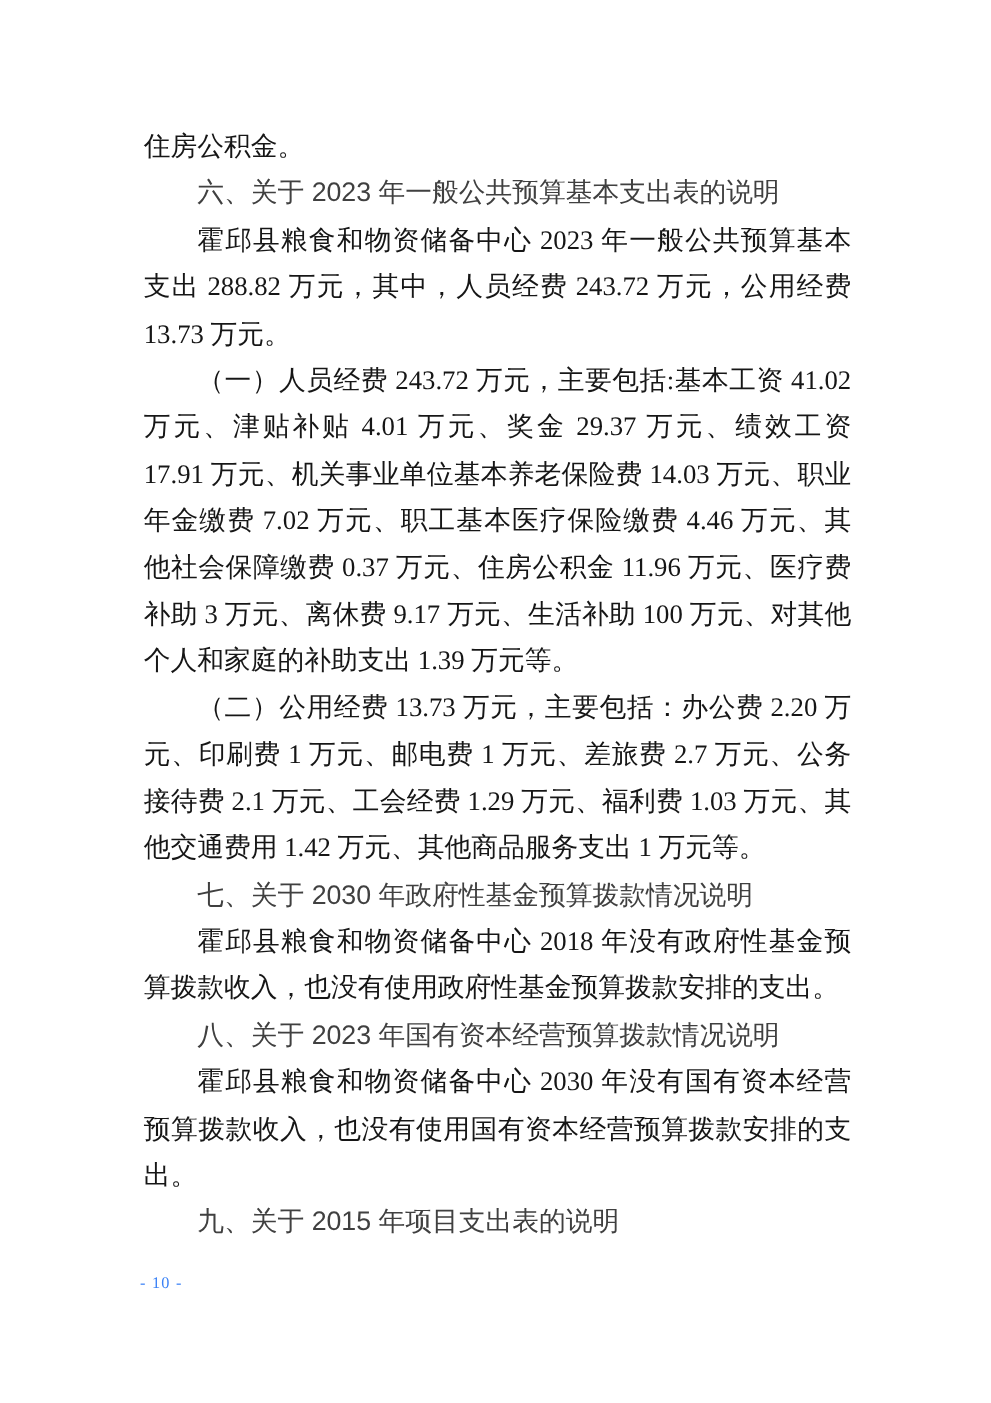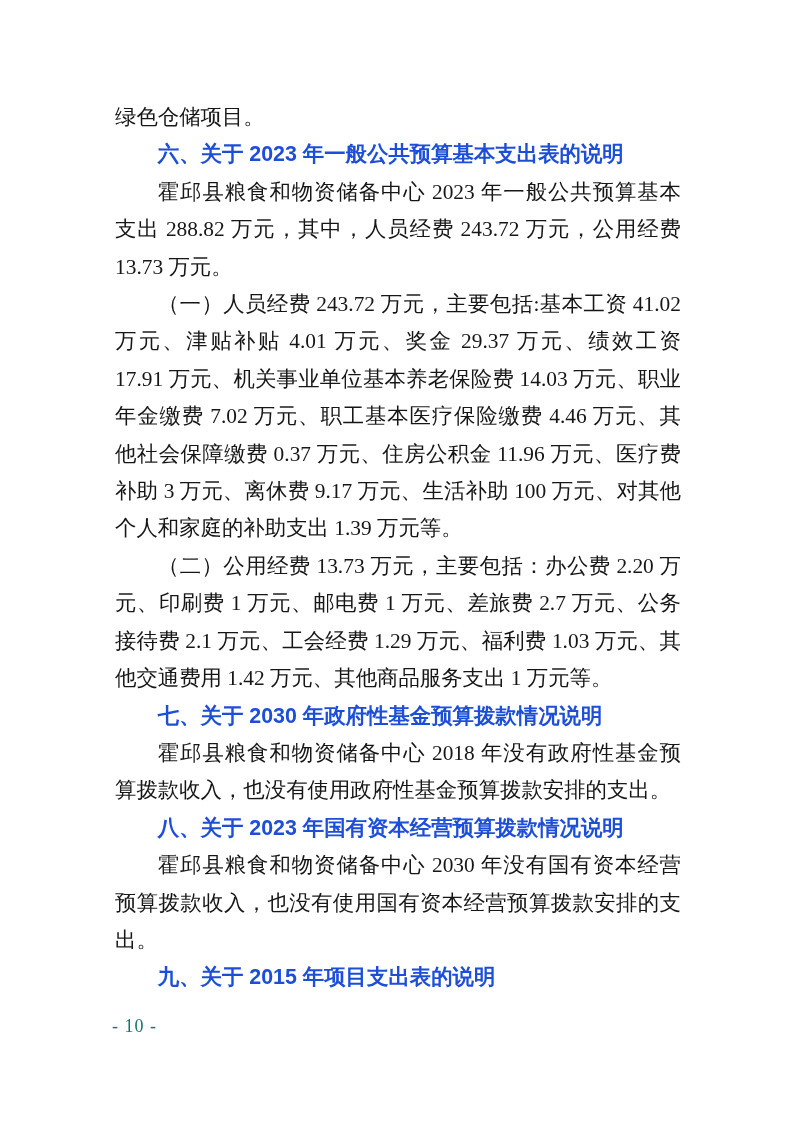--- a/index.html
+++ b/index.html
@@ -28,42 +28,42 @@
     line-height: 37.4px;
     color: #161616;
     text-align: justify;
     text-justify: inter-ideograph;
   }
   .indent {
     text-indent: 2em;
   }
   .heading {
     font-family: "Liberation Sans", "DejaVu Sans", sans-serif;
-    font-weight: 700;
-    color: #1d4ed8;
+    font-weight: 400;
+    color: #404040;
   }
   .footer {
     position: absolute;
     left: 112px;
     top: 1016px;
     font-family: "Liberation Serif", "DejaVu Serif", serif;
-    font-size: 18px;
+    font-size: 13px;
     line-height: 20px;
-    color: #0f766e;
+    color: #3b82f6;
     letter-spacing: 1px;
   }
 </style>
 </head>
 <body>
 
 <div class="page">
 
   <div class="content">
 
-    <p class="para">绿色仓储项目。</p>
+    <p class="para">住房公积金。</p>
 
     <p class="para heading indent">六、关于 2023 年一般公共预算基本支出表的说明</p>
 
     <p class="para indent">霍邱县粮食和物资储备中心 2023 年一般公共预算基本支出 288.82 万元，其中，人员经费 243.72 万元，公用经费 13.73 万元。</p>
 
     <p class="para indent">（一）人员经费 243.72 万元，主要包括:基本工资 41.02 万元、津贴补贴 4.01 万元、奖金 29.37 万元、绩效工资 17.91 万元、机关事业单位基本养老保险费 14.03 万元、职业年金缴费 7.02 万元、职工基本医疗保险缴费 4.46 万元、其他社会保障缴费 0.37 万元、住房公积金 11.96 万元、医疗费补助 3 万元、离休费 9.17 万元、生活补助 100 万元、对其他个人和家庭的补助支出 1.39 万元等。</p>
 
     <p class="para indent">（二）公用经费 13.73 万元，主要包括：办公费 2.20 万元、印刷费 1 万元、邮电费 1 万元、差旅费 2.7 万元、公务接待费 2.1 万元、工会经费 1.29 万元、福利费 1.03 万元、其他交通费用 1.42 万元、其他商品服务支出 1 万元等。</p>
 
     <p class="para heading indent">七、关于 2030 年政府性基金预算拨款情况说明</p>

